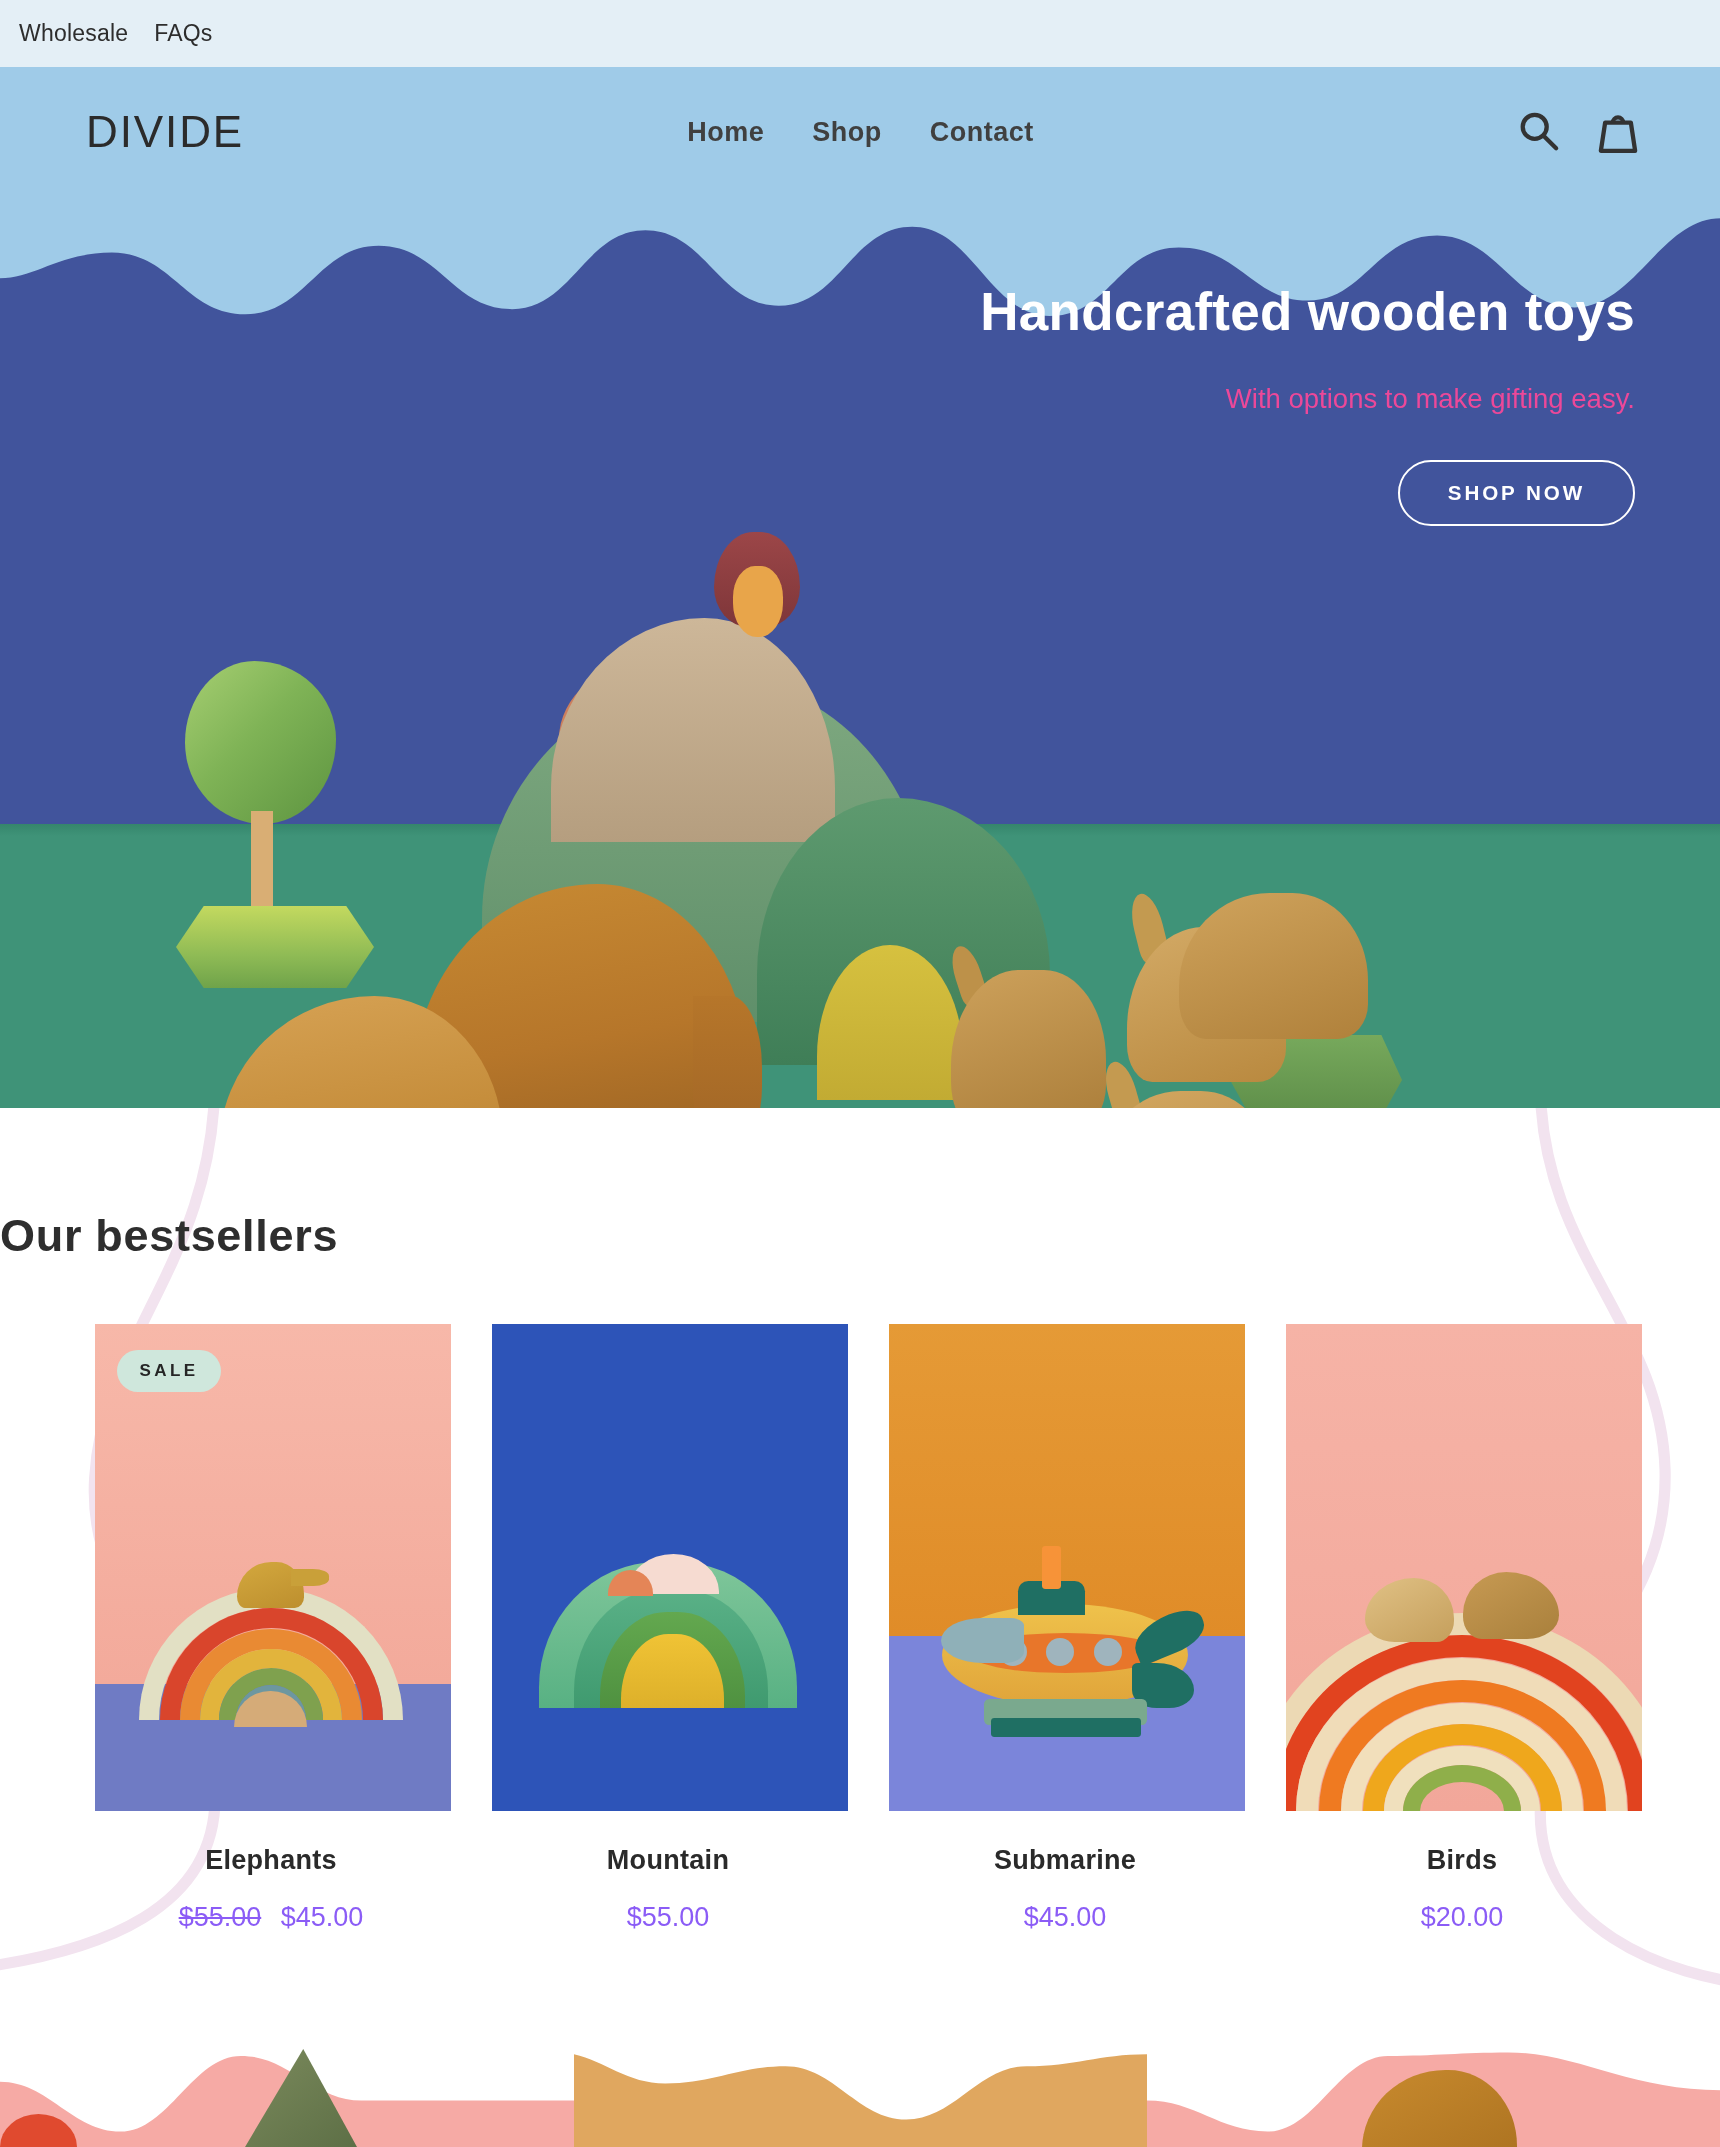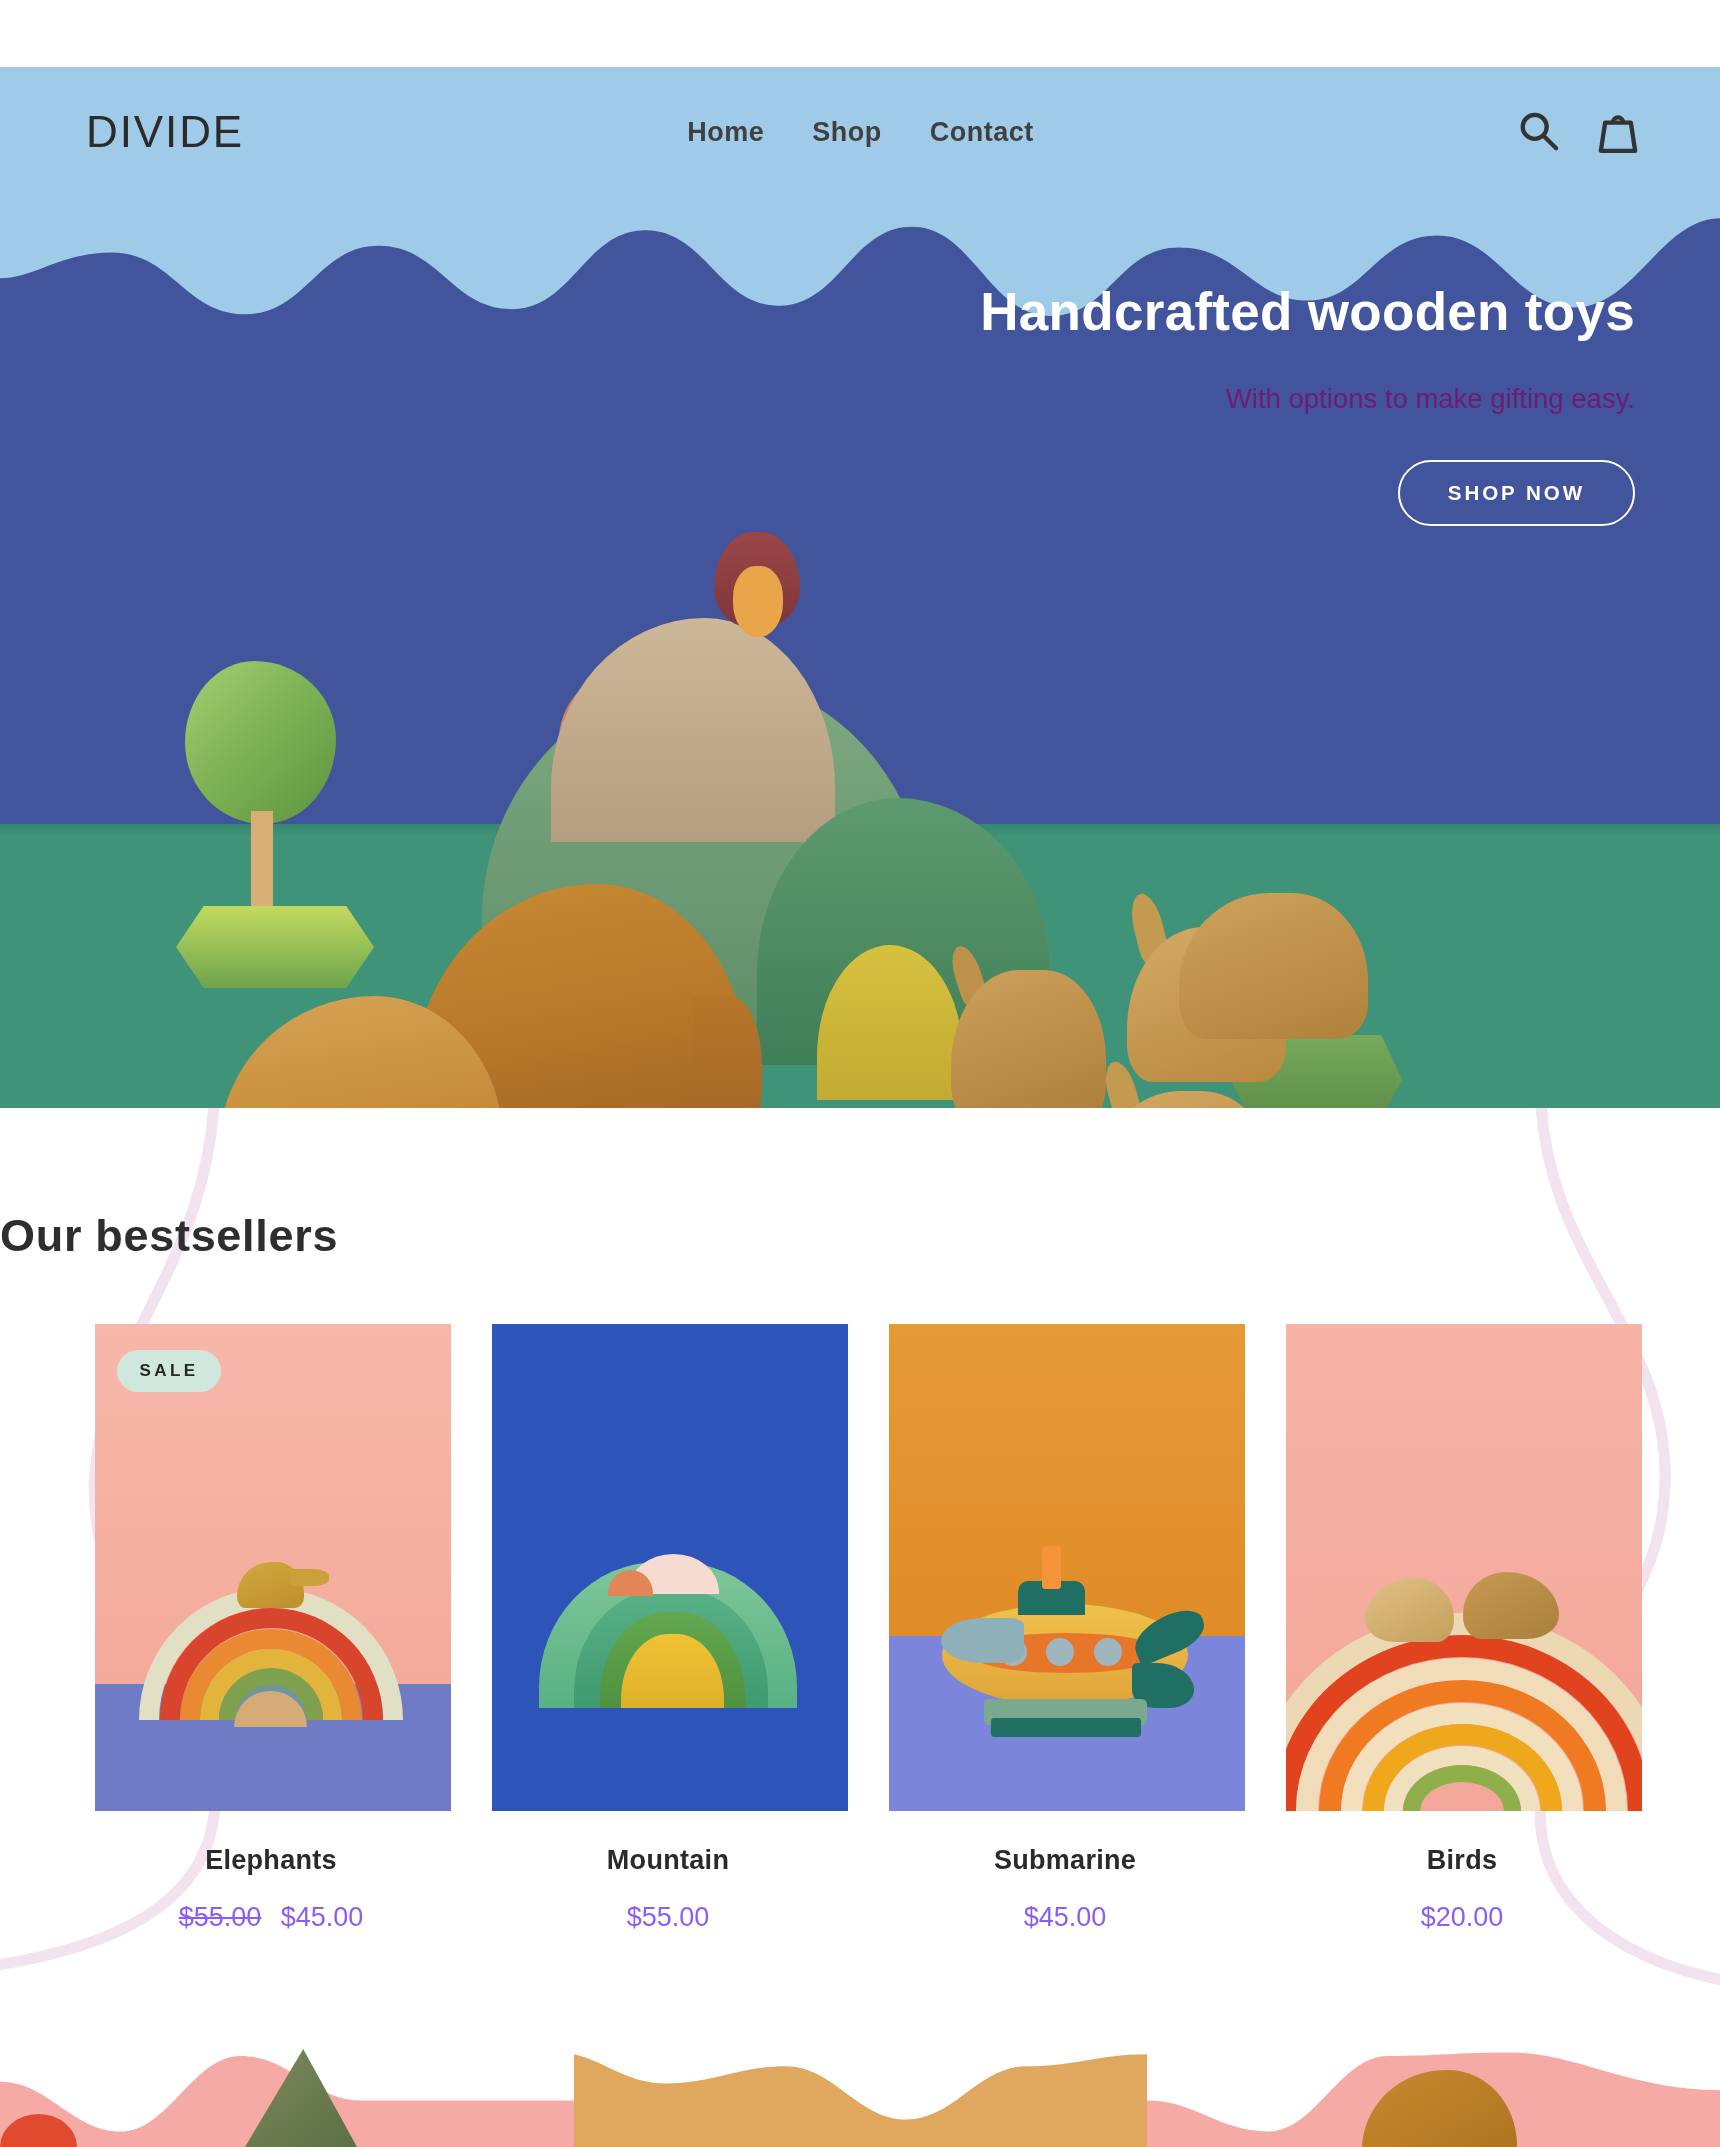--- a/index.html
+++ b/index.html
@@ -69,21 +69,21 @@
   .hero-wave { position:absolute; left:0; top:0; width:1721px; height:120px; }
 
   .hero-copy {
     position:absolute; right:86px; top:86px; width:740px; text-align:right;
   }
   .hero-title {
     font-size:53px; color:#ffffff; font-weight:700; letter-spacing:0.3px;
     line-height:1.15; white-space:nowrap;
   }
   .hero-sub {
-    margin-top:40px; font-size:27.5px; color:#701a75; font-weight:400;
+    margin-top:40px; font-size:27.5px; color:#ec4899; font-weight:400;
   }
   .hero-btn {
     display:inline-block; margin-top:45px;
     border:2.6px solid #ffffff; border-radius:52px;
     padding:19px 48px; color:#ffffff; font-size:20.6px;
     letter-spacing:2.9px; font-weight:700; text-decoration:none;
     background:transparent;
   }
 
   
@@ -237,20 +237,24 @@
   .bpanel { position:absolute; top:0; height:98px; overflow:hidden; }
   .bp1 { left:0;     width:574px; }
   .bp2 { left:574px; width:573px; }
   .bp3 { left:1147px;width:574px; }
 </style>
 </head>
 <body>
 
 <div class="page">
 
+  <div class="announce">
+    <a href="#">Wholesale</a>
+    <a href="#">FAQs</a>
+  </div>
 
   <div class="header">
     <div class="logo">DIVIDE</div>
 
     <nav class="nav">
       <a href="#">Home</a>
       <a href="#">Shop</a>
       <a href="#">Contact</a>
     </nav>
 

